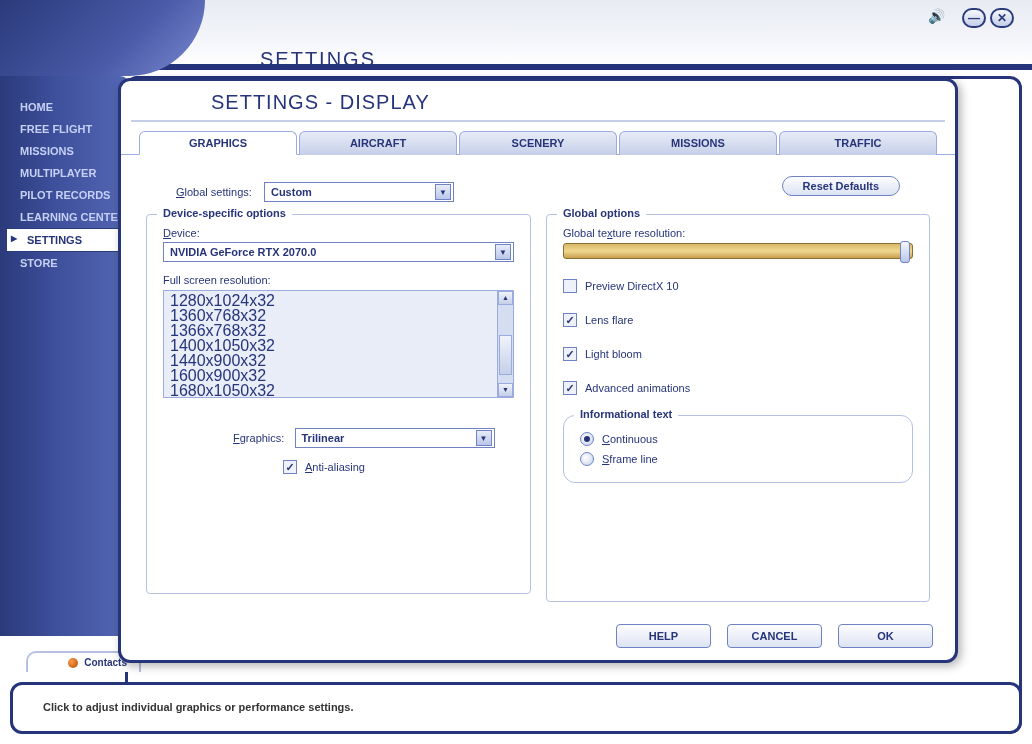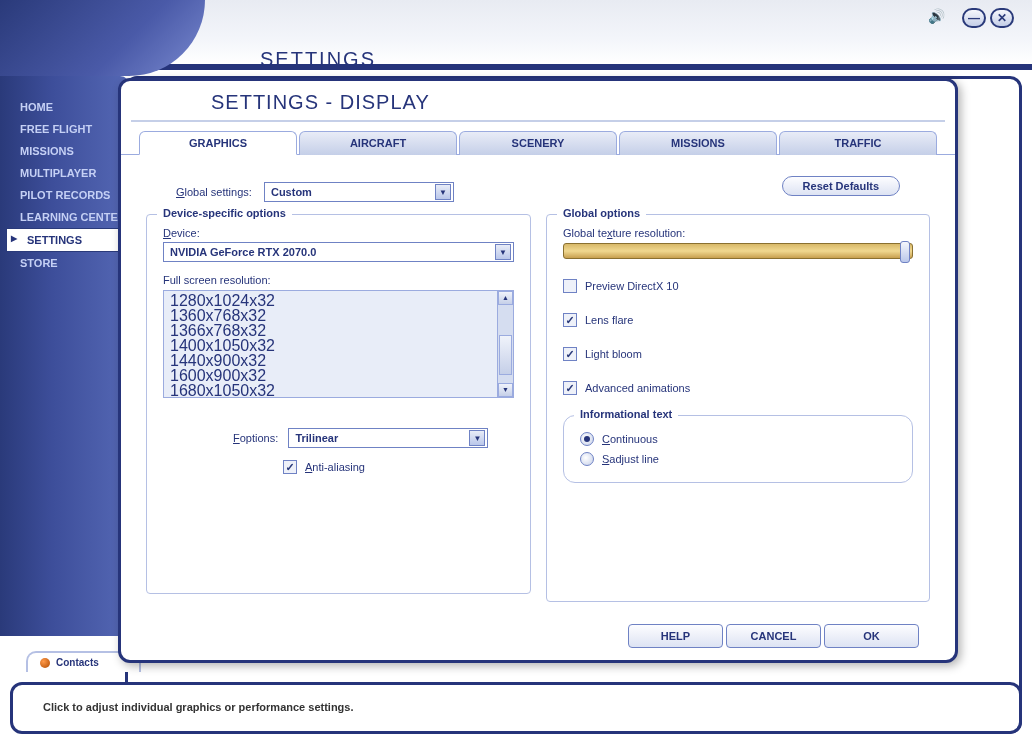--- a/index.html
+++ b/index.html
@@ -330,37 +330,38 @@
   display: flex; align-items: center; justify-content: center;
 }
 .radio.on::after {
   content: "";
   width: 6px; height: 6px;
   background: #26347a;
   border-radius: 50%;
 }
 .dialog-buttons {
   position: absolute;
-  bottom: 12px; right: 36px;
-  display: flex; gap: 3px;
+  bottom: 12px; right: 22px;
+  display: flex; gap: 16px;
 }
 .dialog-buttons .btn { width: 95px; text-align: center; border-radius: 4px; padding: 5px 0; }
 .contacts-tab {
   position: absolute;
   bottom: 72px; left: 26px;
   width: 115px;
   padding: 4px 12px;
   background: #fff;
   border: 2px solid #b5c0e4;
   border-bottom: none;
   border-radius: 10px 10px 0 0;
   color: #26347a;
   font-size: 10px;
   font-weight: bold;
   z-index: 30;
+  text-align: right;
 }
 .contacts-dot {
   display: inline-block;
   width: 10px; height: 10px;
   background: radial-gradient(circle at 35% 35%, #ff9a4a, #b04a00);
   border-radius: 50%;
   margin-right: 6px;
   vertical-align: middle;
 }
 .hint-bar {
@@ -472,21 +473,21 @@
                 <div class="scroll-btn">▲</div>
                 <div class="scroll-track">
                     <div class="scroll-thumb"></div>
                   </div>
                 <div class="scroll-btn">▼</div>
               </div>
             </div>
           </div>
 
           <div class="field-row" style="margin-top:18px;text-align:left;padding-left:70px">
-            <span class="label"><span class="label-u">F</span><span id="fltlbl">options:</span></span>
+            <span class="label"><span class="label-u">F</span><span id="fltlbl">graphics:</span></span>
             <span style="display:inline-block;width:4px"></span>
             <span class="dropdown" style="width:200px">
               <span class="dd-text">Trilinear</span>
               <span class="dd-arrow">▼</span>
             </span>
           </div>
 
           <div class="checkbox-row" style="padding-left:120px;margin-top:12px">
             <span class="checkbox">✓</span>
             <span><span class="label-u">A</span><span id="aalbl">nti-aliasing</span></span>
@@ -523,21 +524,21 @@
           </div>
 
           <div class="inner-fieldset">
             <div class="fieldset-legend">Informational text</div>
             <div class="radio-row">
               <span class="radio on"></span>
               <span><span class="label-u">C</span><span id="contlbl">ontinuous</span></span>
             </div>
             <div class="radio-row">
               <span class="radio"></span>
-              <span><span class="label-u">S</span><span id="singlbl">adjust line</span></span>
+              <span><span class="label-u">S</span><span id="singlbl">frame line</span></span>
             </div>
           </div>
         </div>
       </div>
     </div>
 
     <div class="dialog-buttons">
       <button class="btn">HELP</button>
       <button class="btn">CANCEL</button>
       <button class="btn">OK</button>

